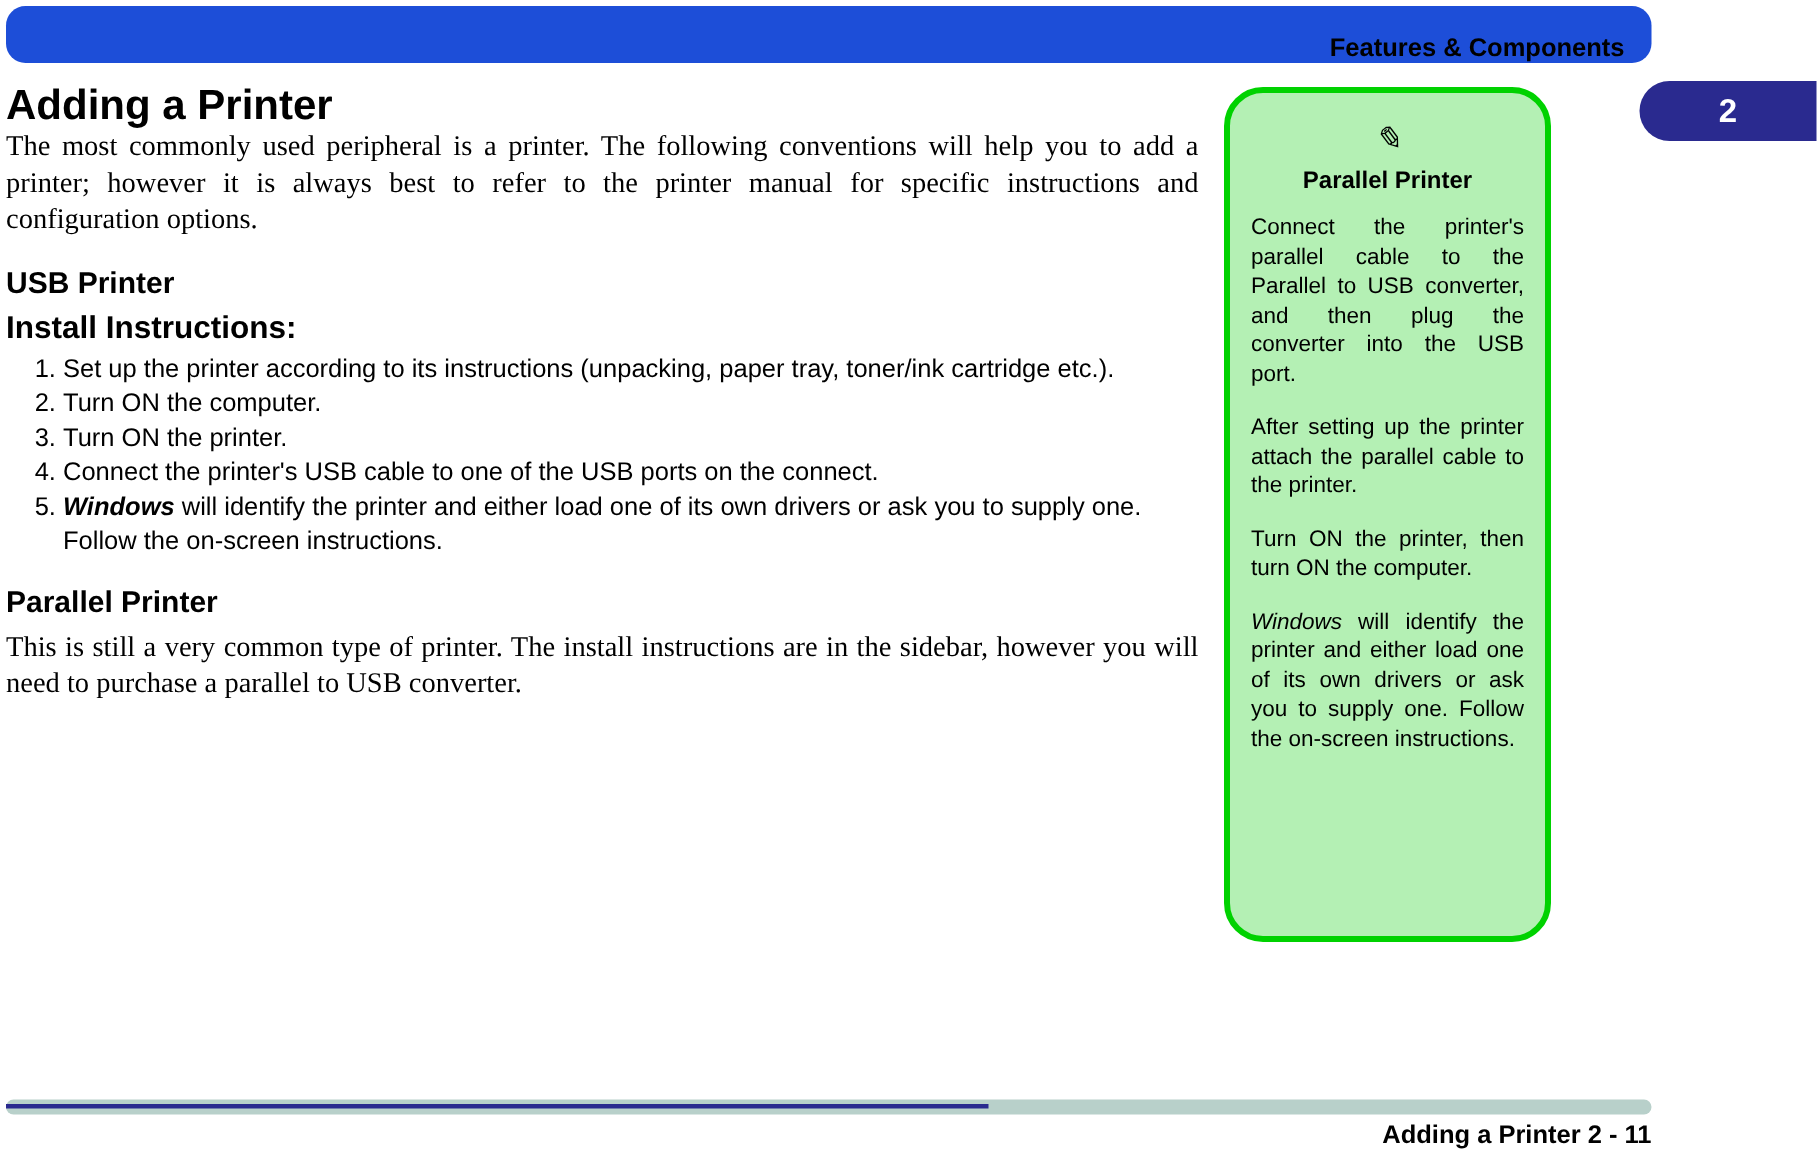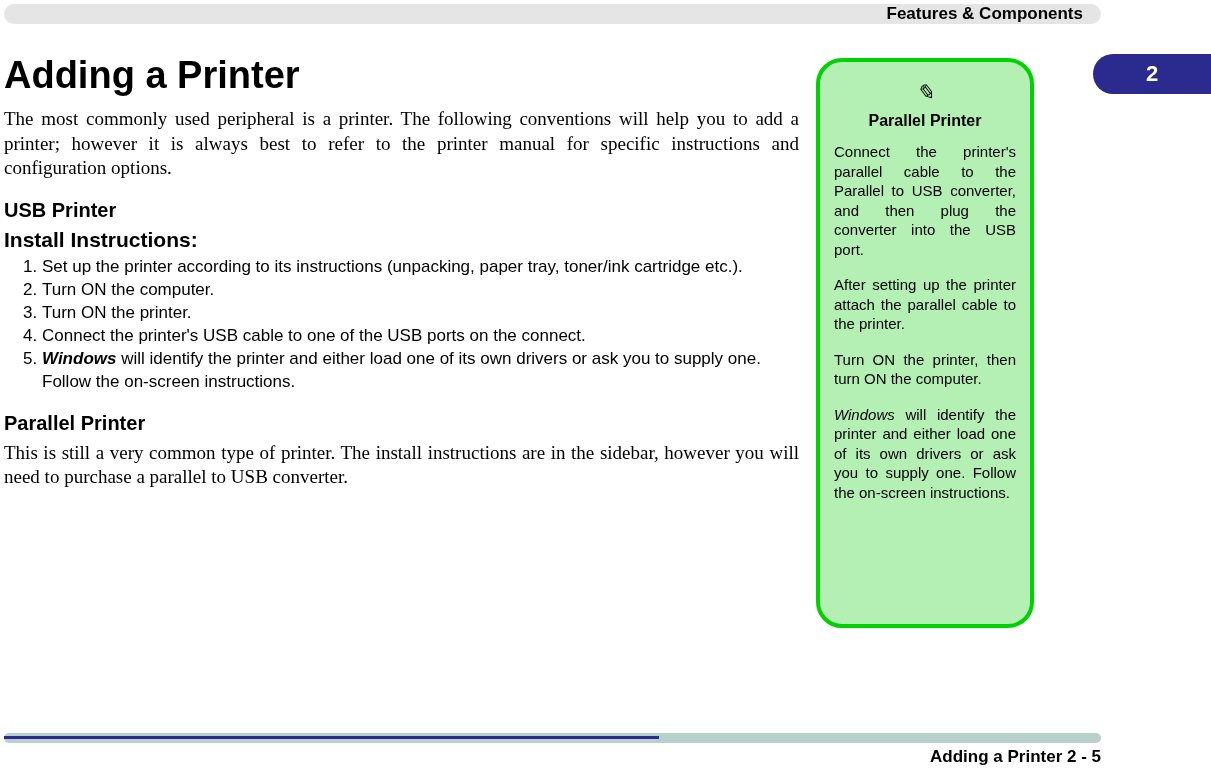--- a/index.html
+++ b/index.html
@@ -9,25 +9,25 @@
     width: 1211px;
     height: 773px;
     position: relative;
     overflow: hidden;
   }
   .header-bar {
     position: absolute;
     top: 4px;
     left: 4px;
     right: 110px;
-    height: 20px;
-    background: #e5e5e5;
+    height: 38px;
+    background: #1d4ed8;
     border-radius: 13px;
     display: flex;
-    align-items: center;
+    align-items: flex-end;
     justify-content: flex-end;
     padding-right: 18px;
   }
   .header-title {
     font-weight: bold;
     font-size: 17px;
     color: #000;
   }
   .chapter-tab {
     position: absolute;
@@ -44,23 +44,22 @@
     font-weight: bold;
     font-size: 22px;
   }
   .main-content {
     position: absolute;
     top: 54px;
     left: 4px;
     width: 795px;
   }
   .main-title {
-    font-size: 38px;
+    font-size: 28px;
     font-weight: bold;
-    margin-bottom: 10px;
   }
   .body-text {
     font-family: "Times New Roman", serif;
     font-size: 19px;
     line-height: 1.3;
     text-align: justify;
     margin-bottom: 18px;
   }
   .sub-heading {
     font-size: 20px;
@@ -168,13 +167,13 @@
   <span class="note-icon">✎</span>
   <div class="note-title">Parallel Printer</div>
   <p class="note-para">Connect the printer's parallel cable to the Parallel to USB converter, and then plug the converter into the USB port.</p>
   <p class="note-para">After setting up the printer attach the parallel cable to the printer.</p>
   <p class="note-para">Turn ON the printer, then turn ON the computer.</p>
   <p class="note-para"><span style="font-style:italic">Windows</span><span> will identify the printer and either load one of its own drivers or ask you to supply one. Follow the on-screen instructions.</span></p>
 </div>
 
 <div class="footer-bar"></div>
 <div class="footer-accent"></div>
-<div class="footer-text">Adding a Printer  2  -  5</div>
+<div class="footer-text">Adding a Printer  2  -  11</div>
 
 </body></html>

